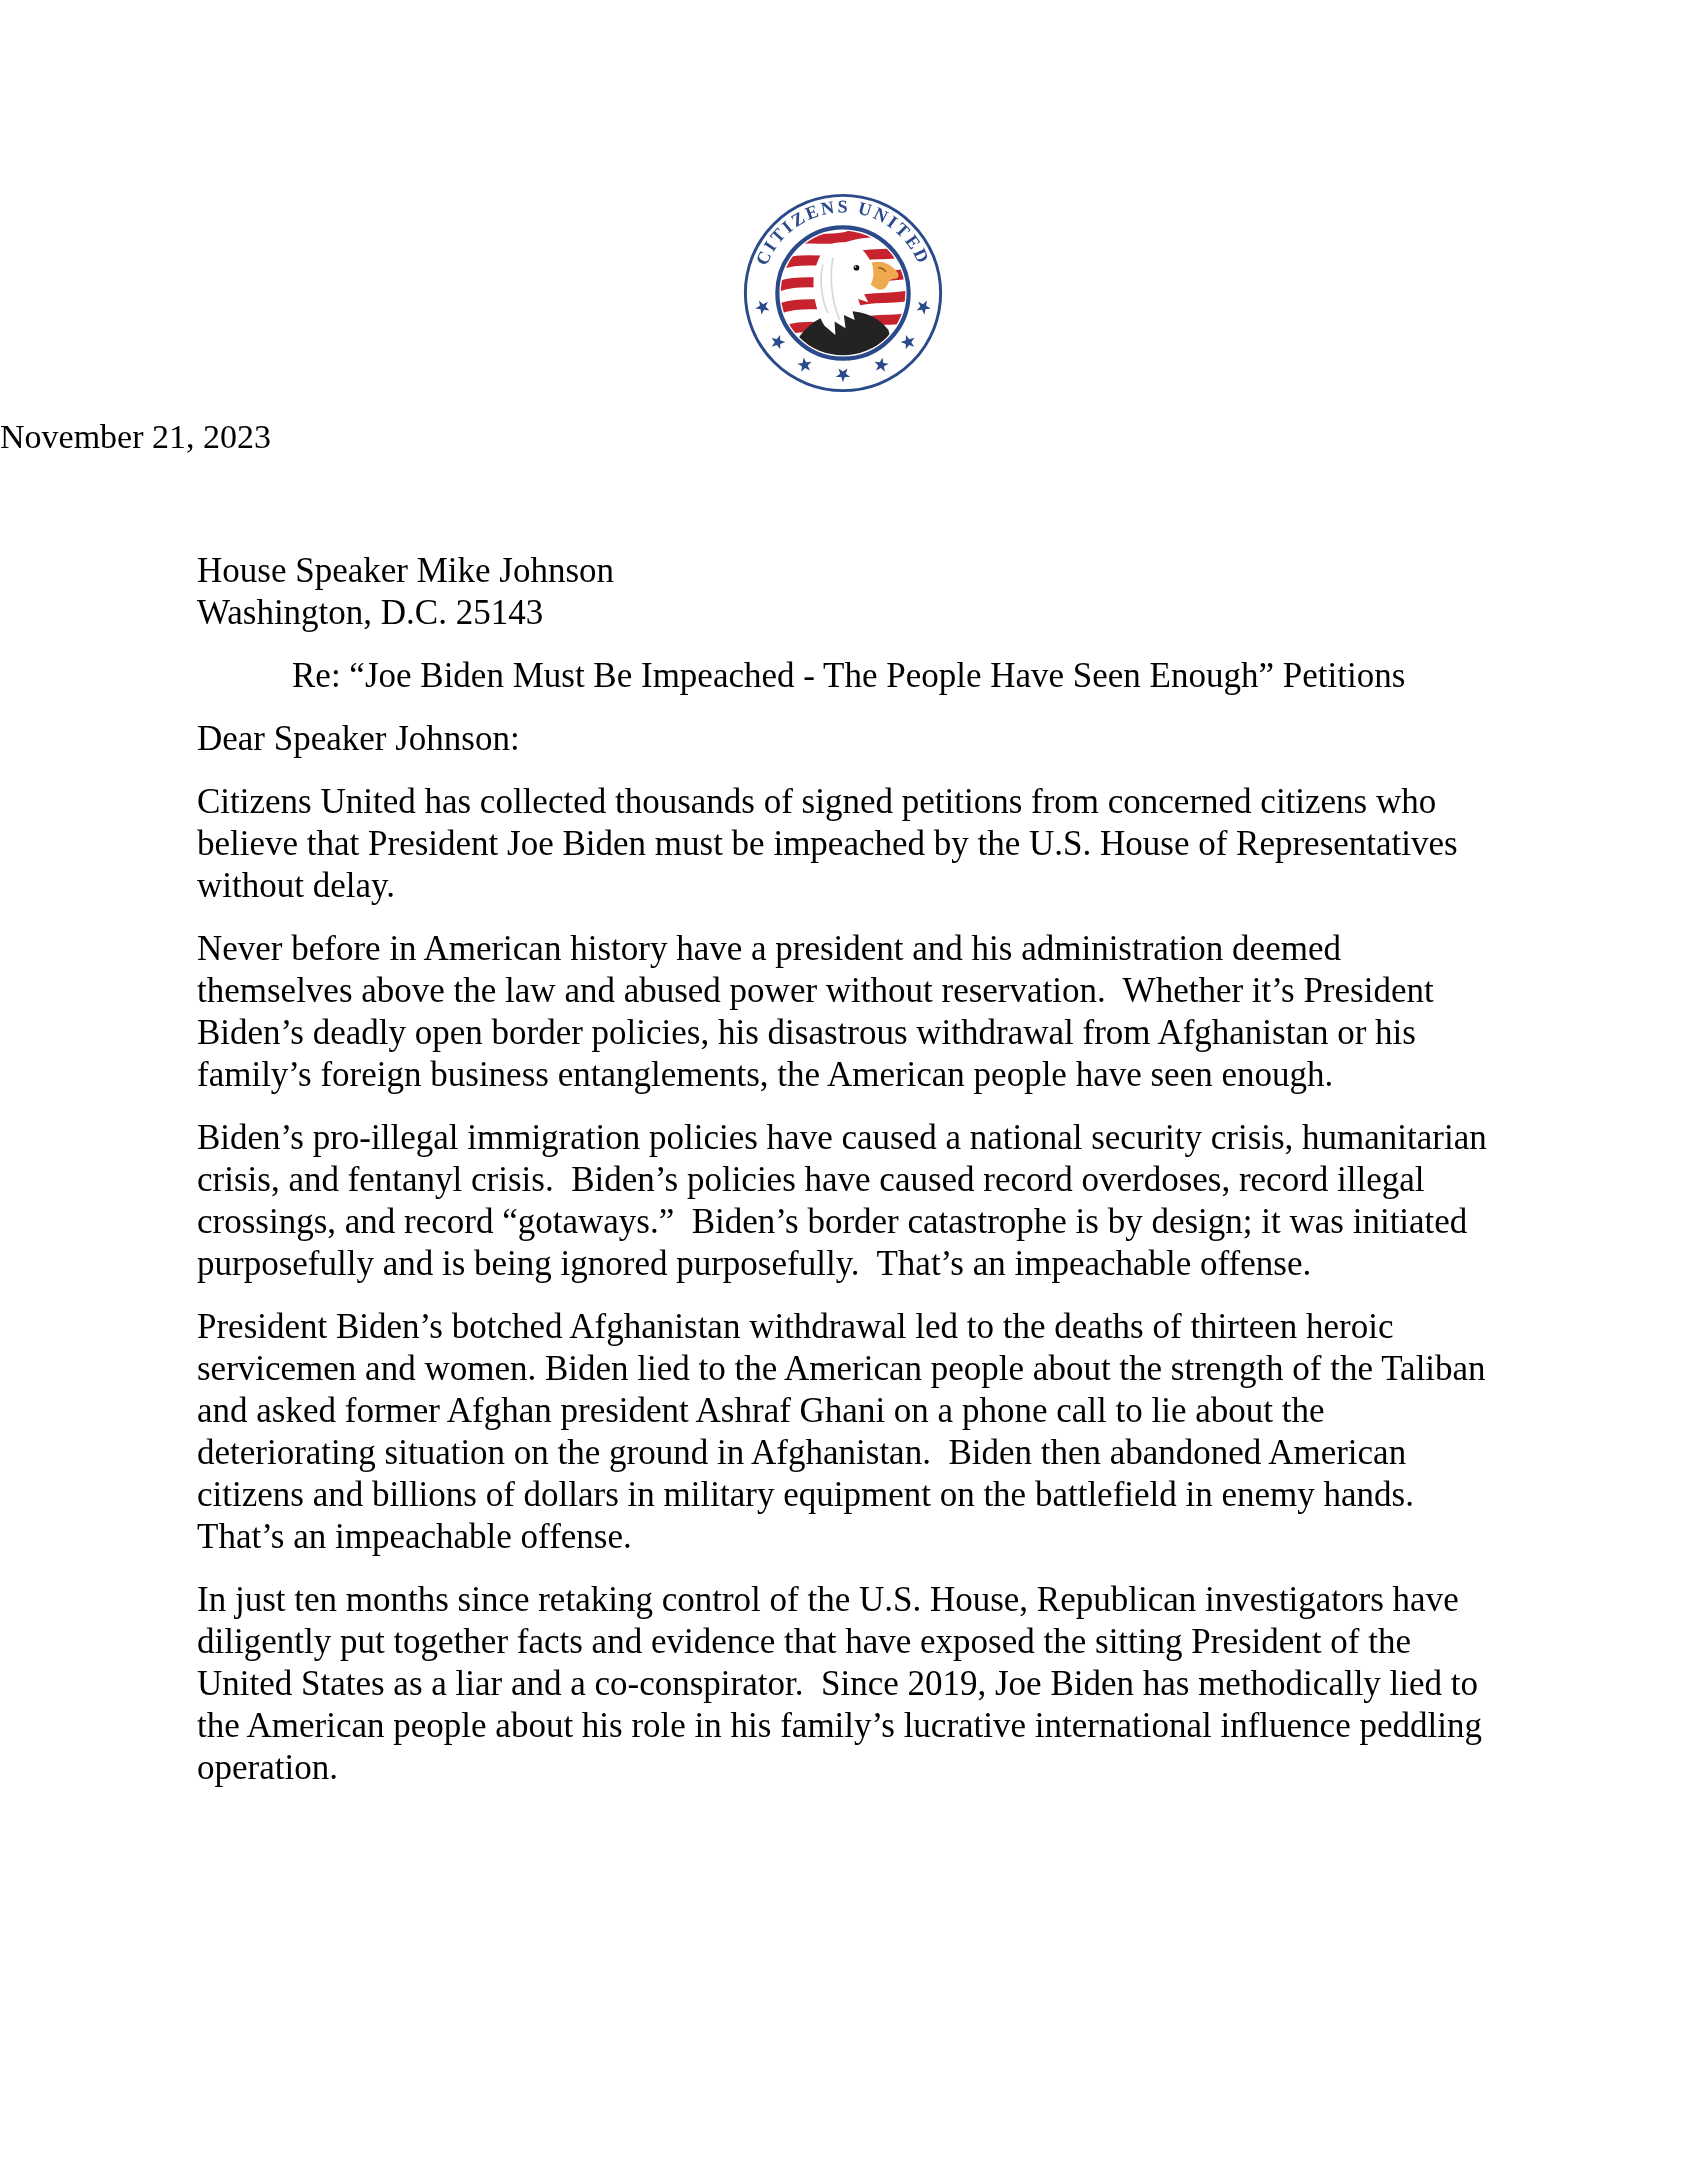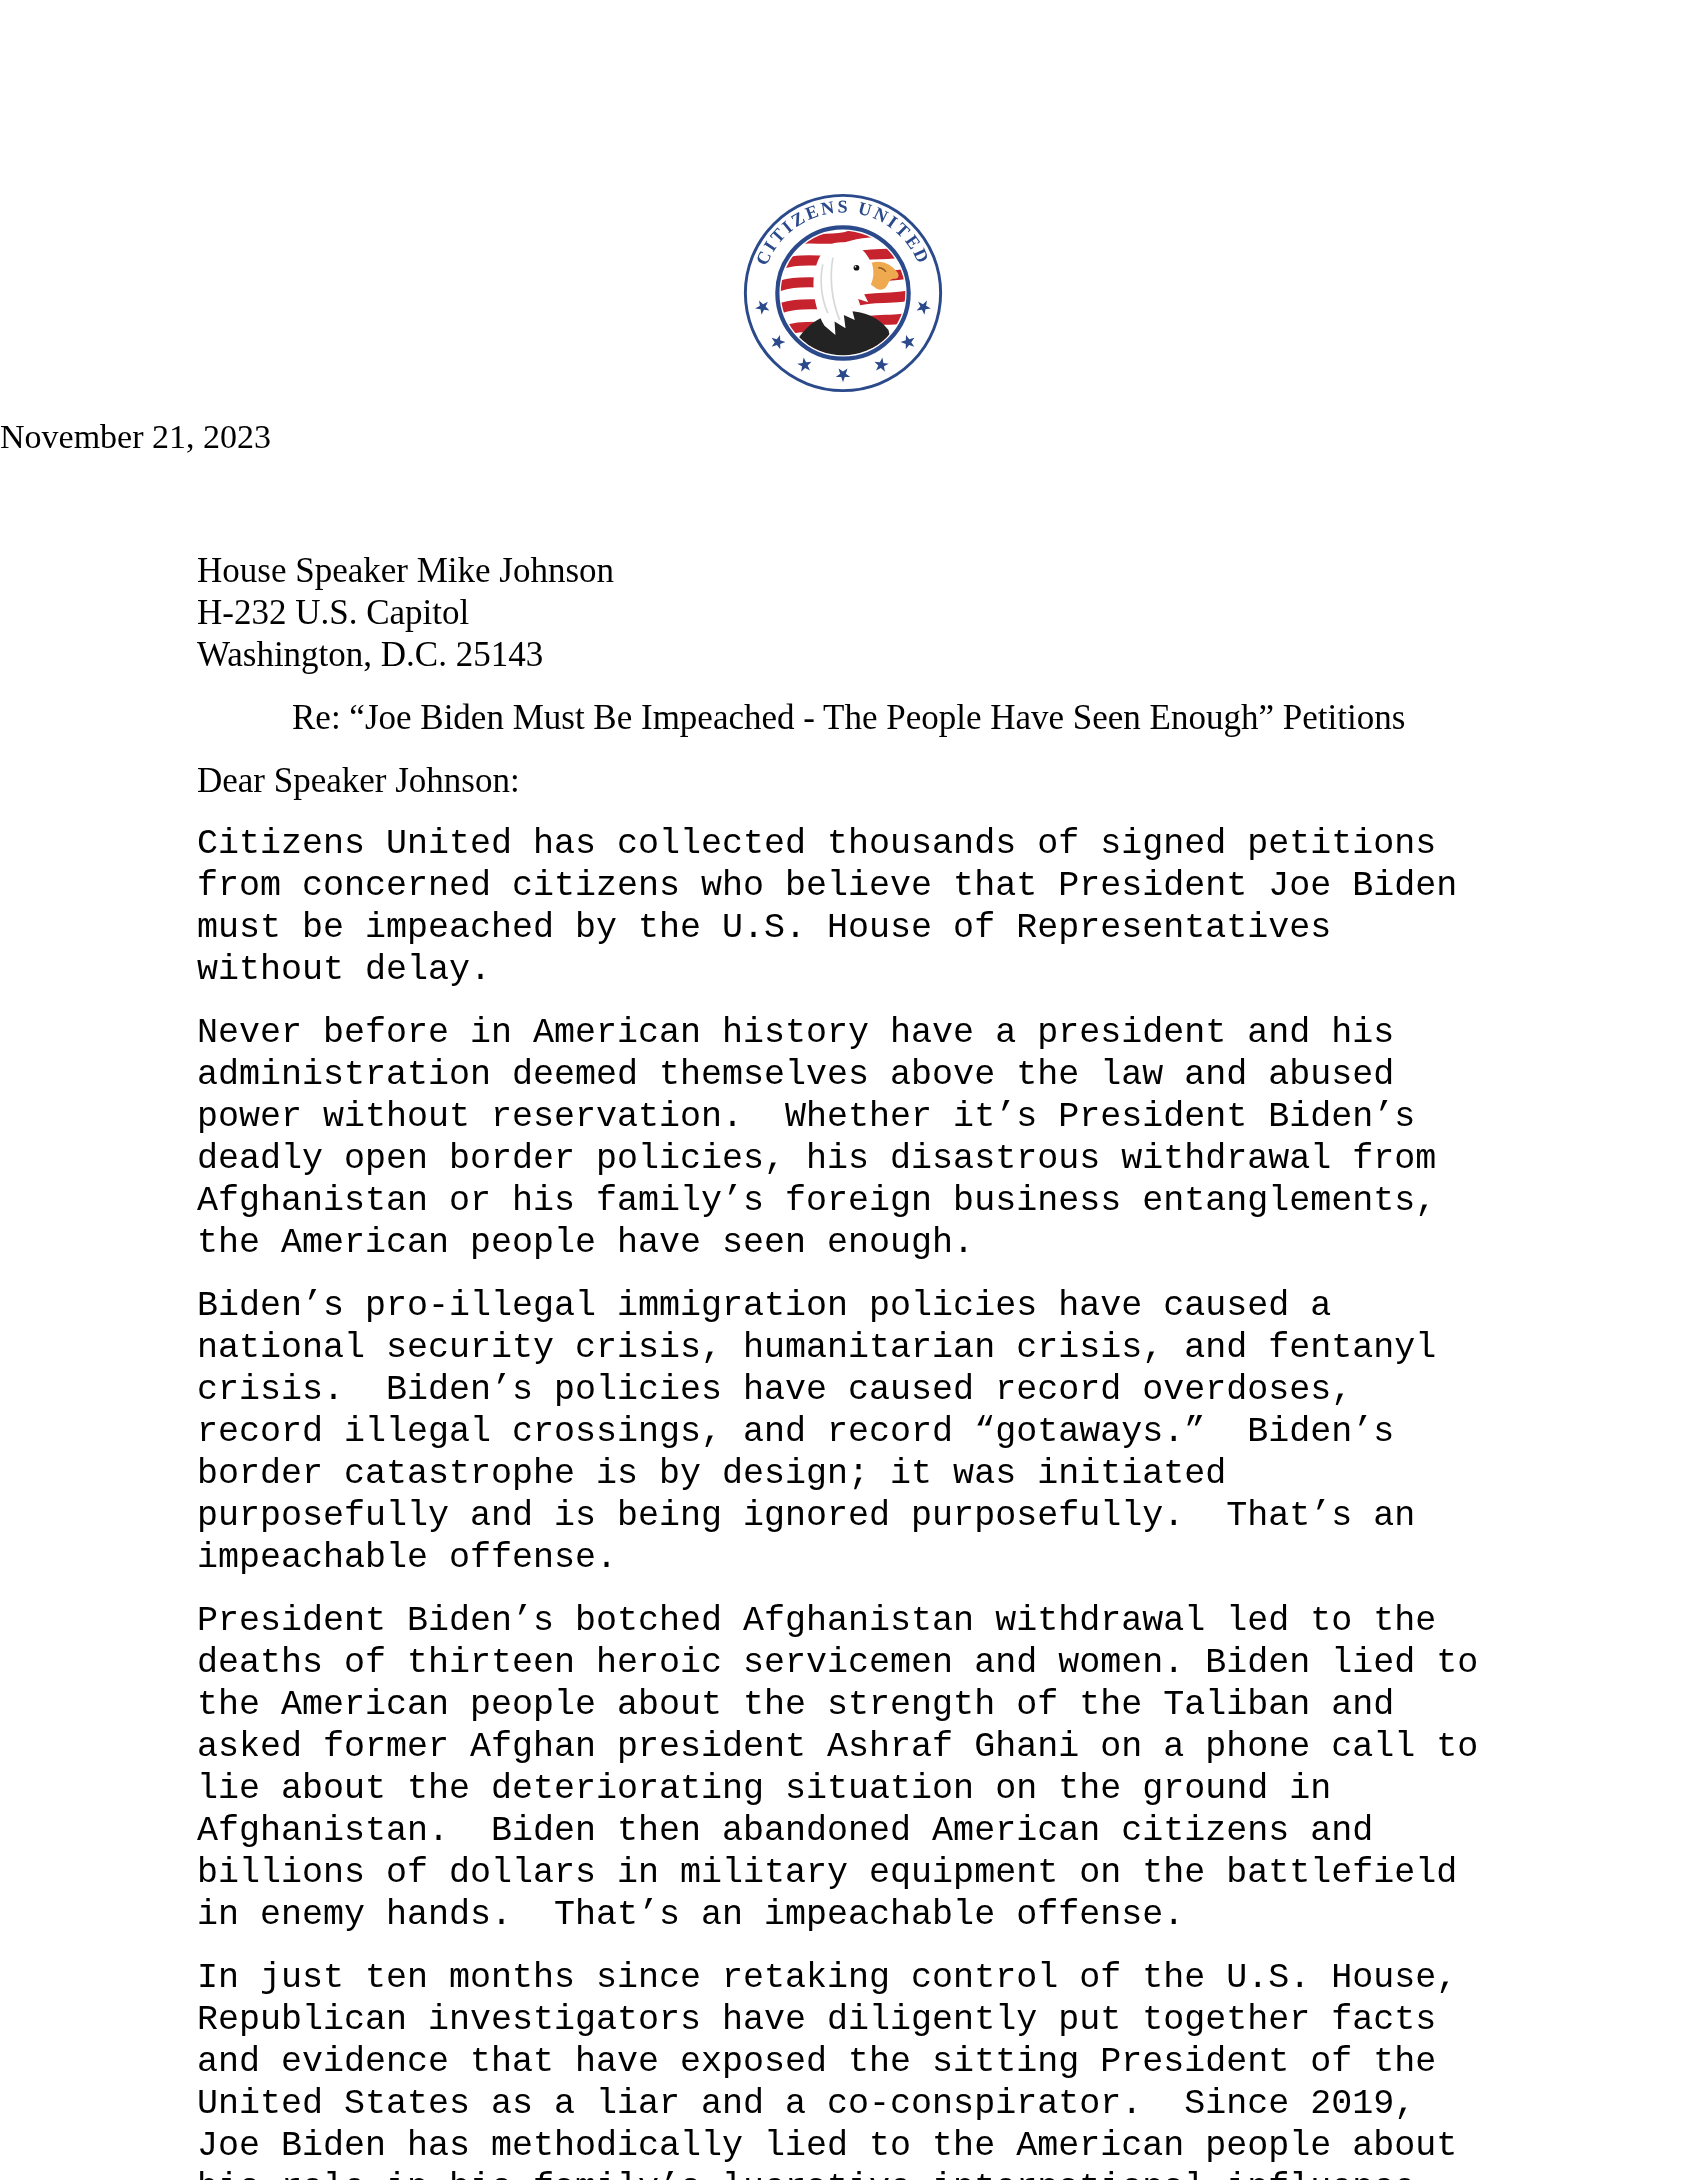--- a/index.html
+++ b/index.html
@@ -27,21 +27,21 @@
     line-height: 42px;
   }
   .letter {
     margin: 92px 192px 0 197px;
     font-size: 35px;
     line-height: 42px;
   }
   .recipient p { margin: 0; }
   .subject { margin: 21px 0 0 0; padding-left: 95px; }
   .salutation { margin: 21px 0 16px 0; }
-  .para { margin: 21px 0 0 0; font-family: Liberation Mono, monospace; }
+  .para { margin: 21px 0 0 0; }
 </style>
 </head>
 <body>
 
 <div class="page">
 
   <div class="logo-wrap">
     <svg viewBox="0 0 240 240" xmlns="http://www.w3.org/2000/svg">
       <defs>
         <clipPath id="innerClip">
@@ -101,21 +101,20 @@
       </text>
     </svg>
   </div>
 
   <div class="date-line">November 21, 2023</div>
 
   <div class="letter">
 
     <div class="recipient">
       <p>House Speaker Mike Johnson</p>
-      <p>H-232 U.S. Capitol</p>
       <p>Washington, D.C. 25143</p>
     </div>
 
     <p class="subject">Re: “Joe Biden Must Be Impeached - The People Have Seen Enough” Petitions</p>
 
     <p class="salutation">Dear Speaker Johnson:</p>
 
     <p class="para">Citizens United has collected thousands of signed petitions from concerned citizens who believe that President Joe Biden must be impeached by the U.S. House of Representatives without delay.</p>
     <p class="para">Never before in American history have a president and his administration deemed themselves above the law and abused power without reservation.&nbsp; Whether it’s President Biden’s deadly open border policies, his disastrous withdrawal from Afghanistan or his family’s foreign business entanglements, the American people have seen enough.</p>
     <p class="para">Biden’s pro-illegal immigration policies have caused a national security crisis, humanitarian crisis, and fentanyl crisis.&nbsp; Biden’s policies have caused record overdoses, record illegal crossings, and record “gotaways.”&nbsp; Biden’s border catastrophe is by design; it was initiated purposefully and is being ignored purposefully.&nbsp; That’s an impeachable offense.</p>

